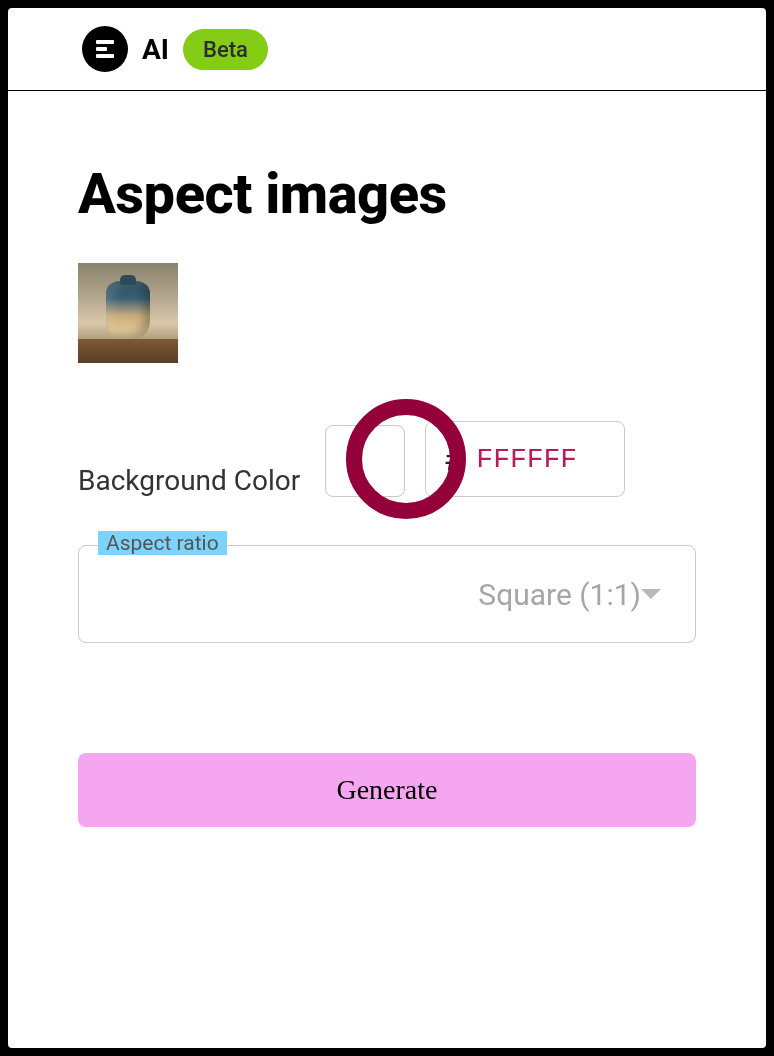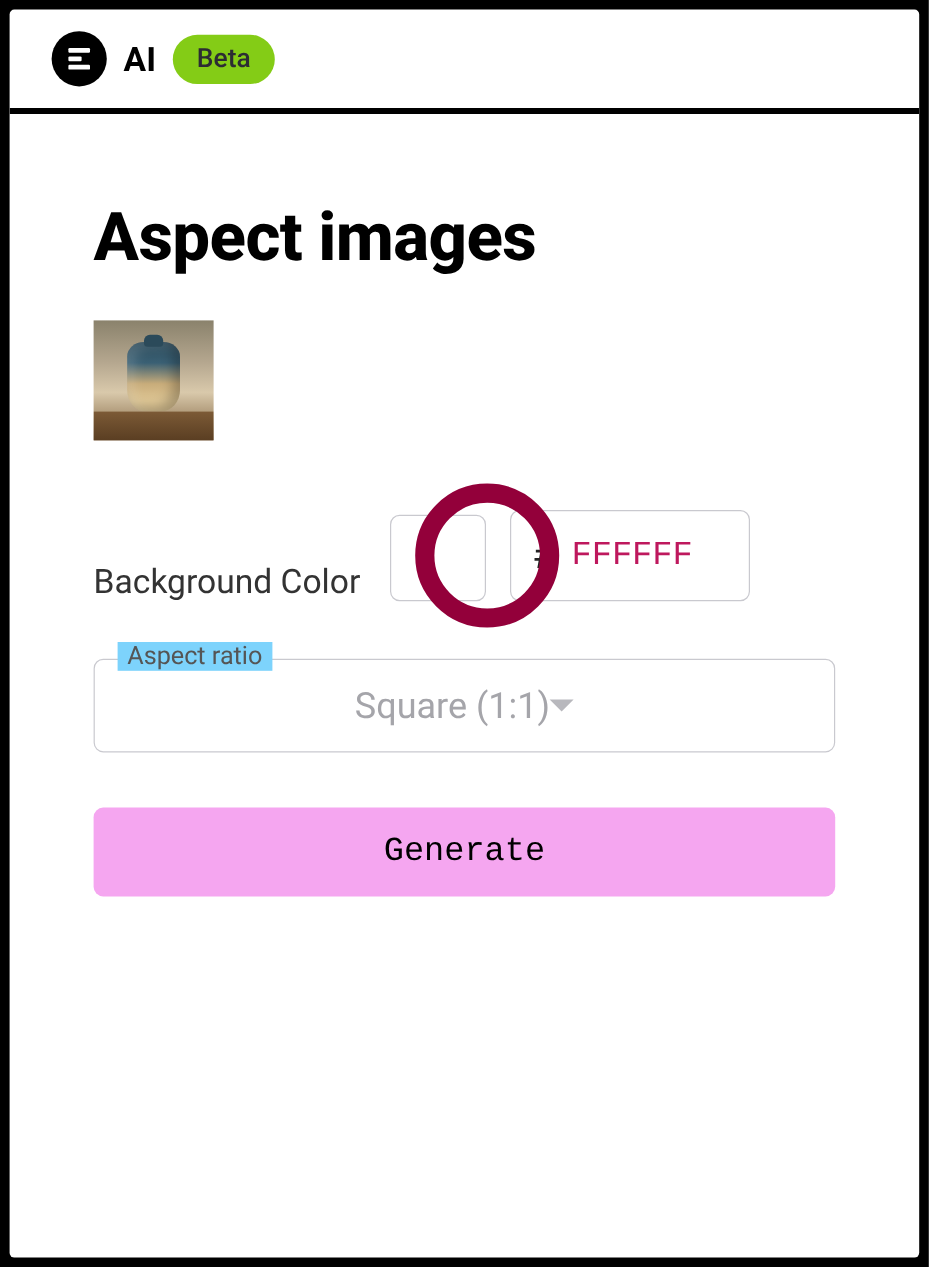--- a/index.html
+++ b/index.html
@@ -20,22 +20,22 @@
       left: 8px;
       right: 8px;
       bottom: 8px;
       background: #fff;
       border-radius: 4px;
       overflow: hidden;
     }
     .header {
       display: flex;
       align-items: center;
-      padding: 18px 35px;
-      border-bottom: 5px solid #000000;
+      padding: 18px 74px;
+      border-bottom: 1px solid #000000;
       gap: 14px;
     }
     .logo-circle {
       width: 46px;
       height: 46px;
       background: #000;
       border-radius: 50%;
       display: flex;
       align-items: center;
       justify-content: center;
@@ -189,50 +189,50 @@
       background: #7dd3fc;
       padding: 0 8px;
       font-size: 21px;
       color: #555;
       z-index: 2;
     }
     .select-box {
       width: 100%;
       border: 1px solid #c9c9cf;
       border-radius: 8px;
-      height: 78px;
-      display: flex;
-      align-items: center;
-      justify-content: center;
-      padding: 0 22px;
+      height: 98px;
+      display: flex;
+      align-items: center;
+      justify-content: flex-end;
+      padding: 0 34px;
       cursor: pointer;
     }
     .select-value {
       font-size: 30px;
       color: #a5a5aa;
     }
     .chevron {
       width: 0;
       height: 0;
       border-left: 10px solid transparent;
       border-right: 10px solid transparent;
       border-top: 10px solid #b8b8bd;
     }
     .generate-btn {
       width: 100%;
       height: 74px;
-      margin-top: 46px;
+      margin-top: 110px;
       background: #f5a6f0;
       border: none;
       border-radius: 8px;
       font-size: 28px;
       color: #000;
       font-weight: 400;
       cursor: pointer;
-      font-family: Liberation Mono, monospace;
+      font-family: Liberation Serif, serif;
     }
   </style>
 </head>
 <body>
 
 <div class="modal">
   <div class="header">
     <div class="logo-circle">
       <div class="logo-bars">
           <span></span>

